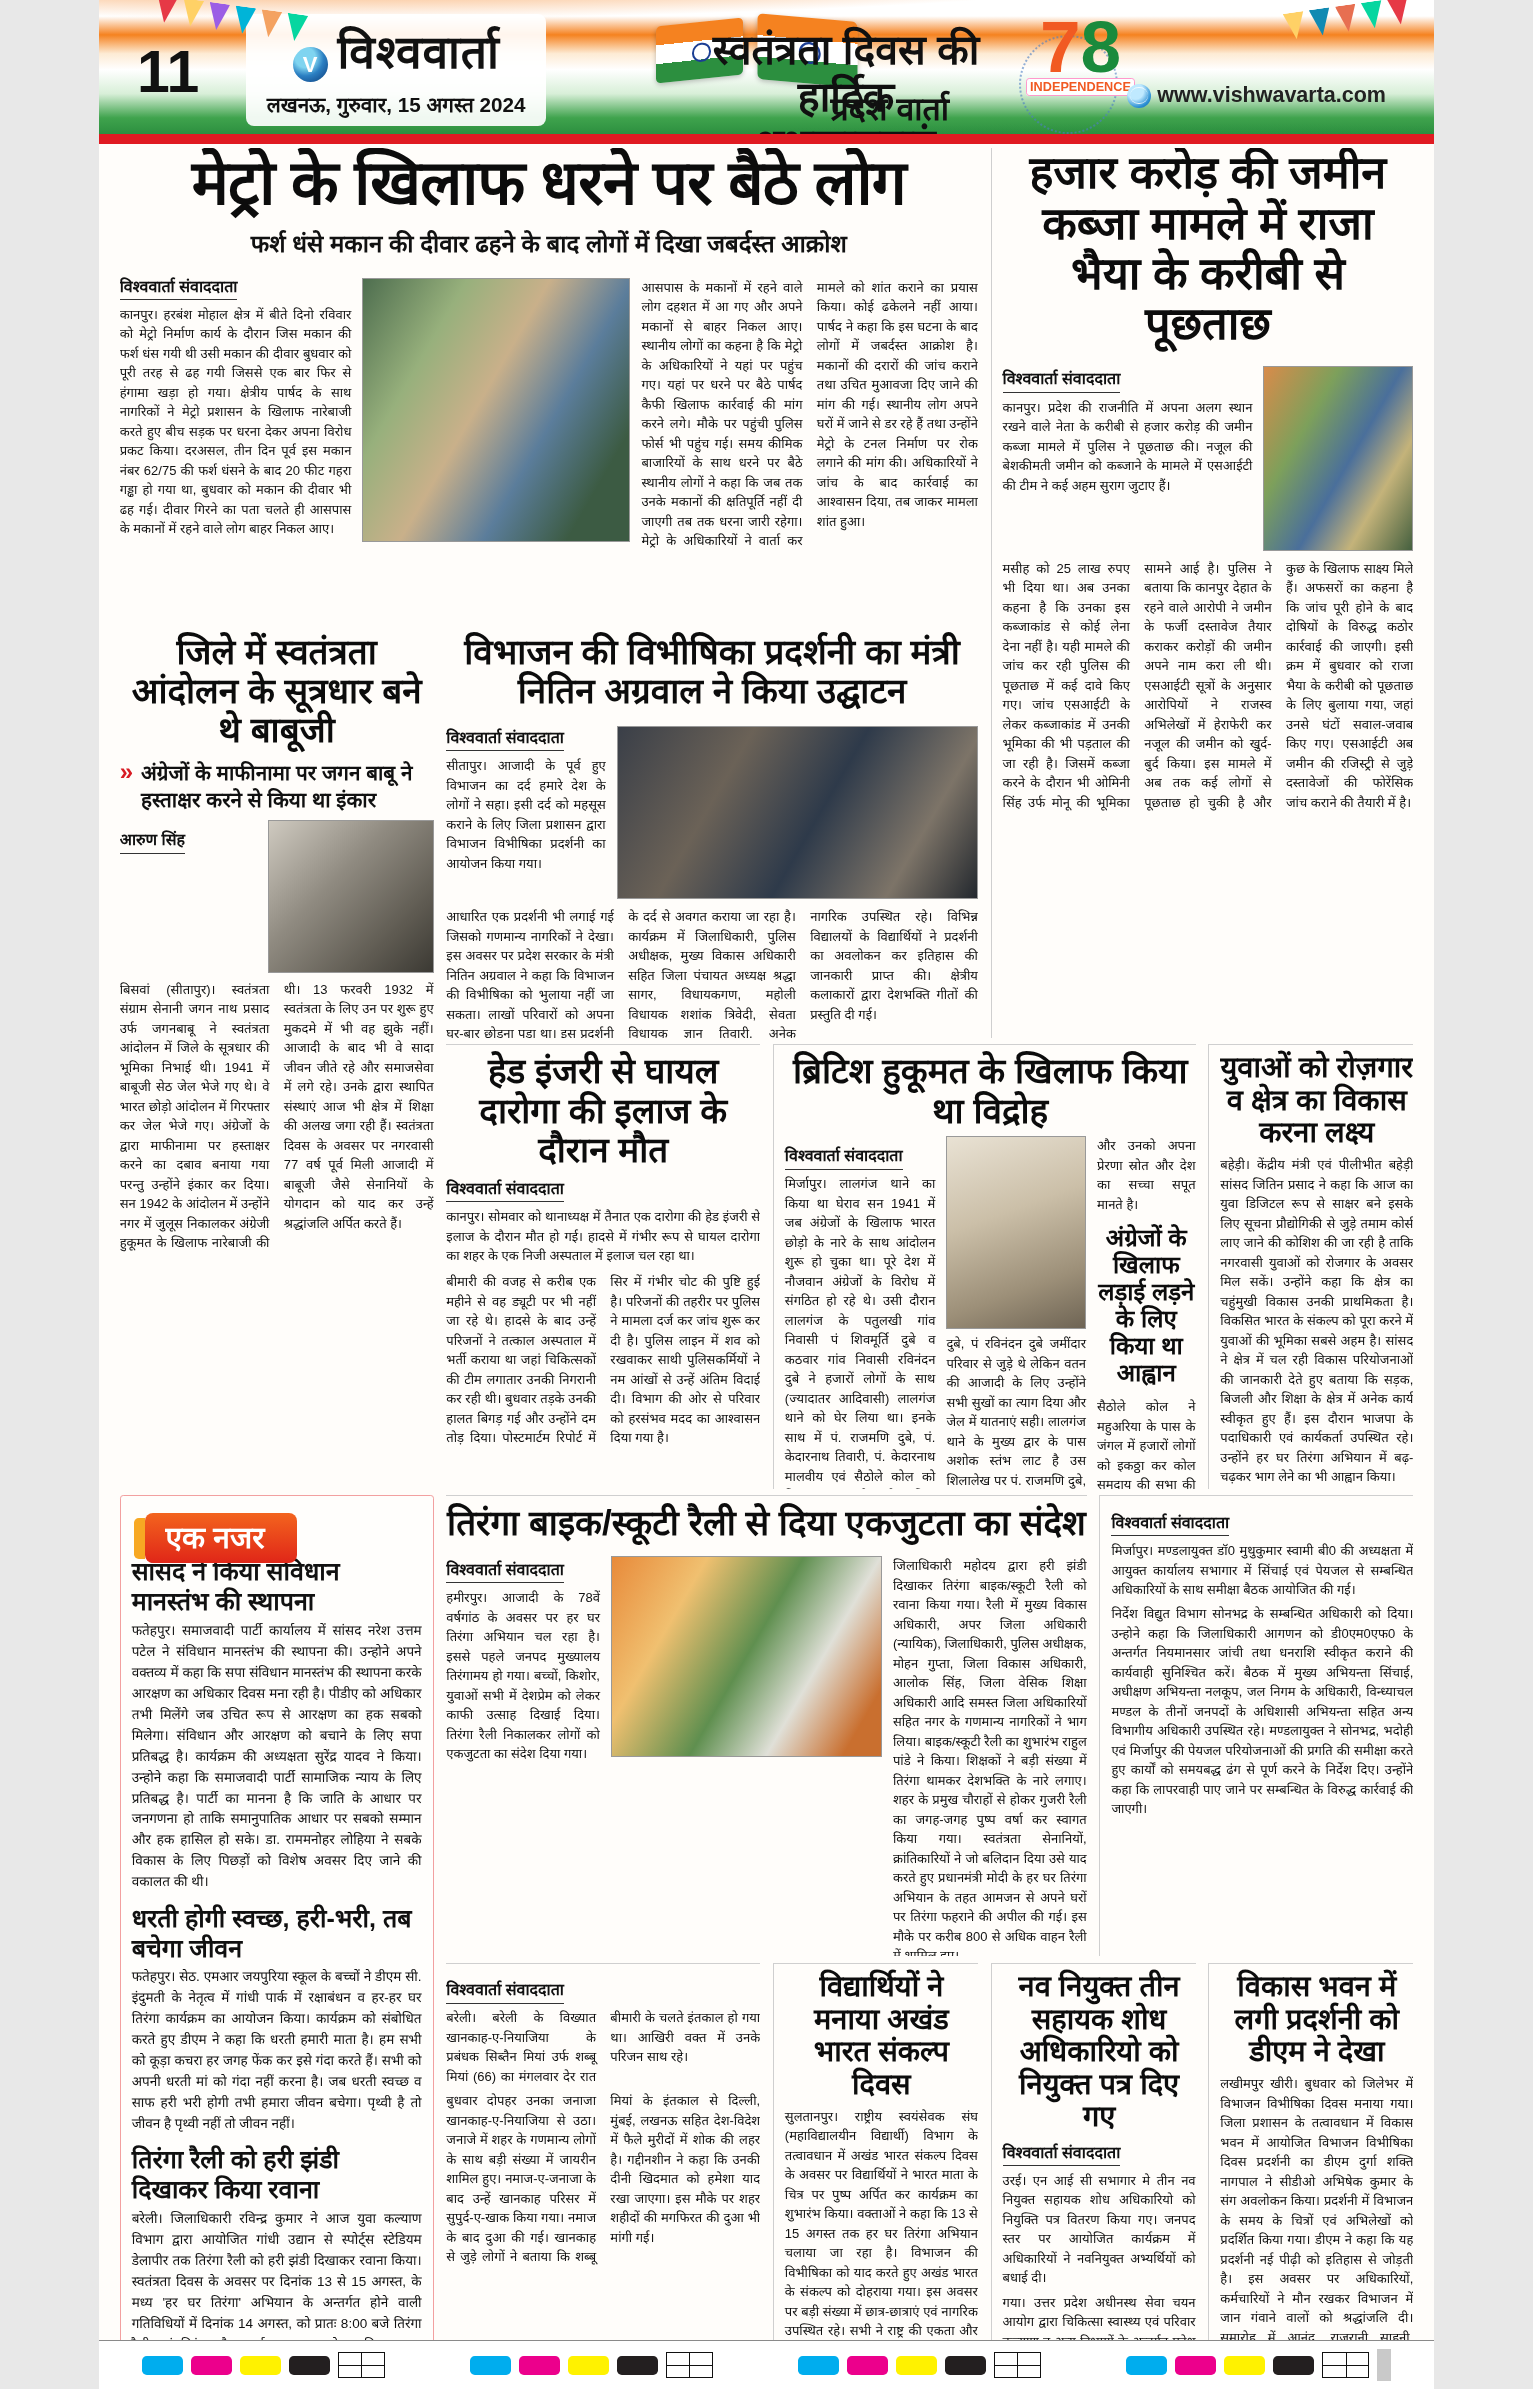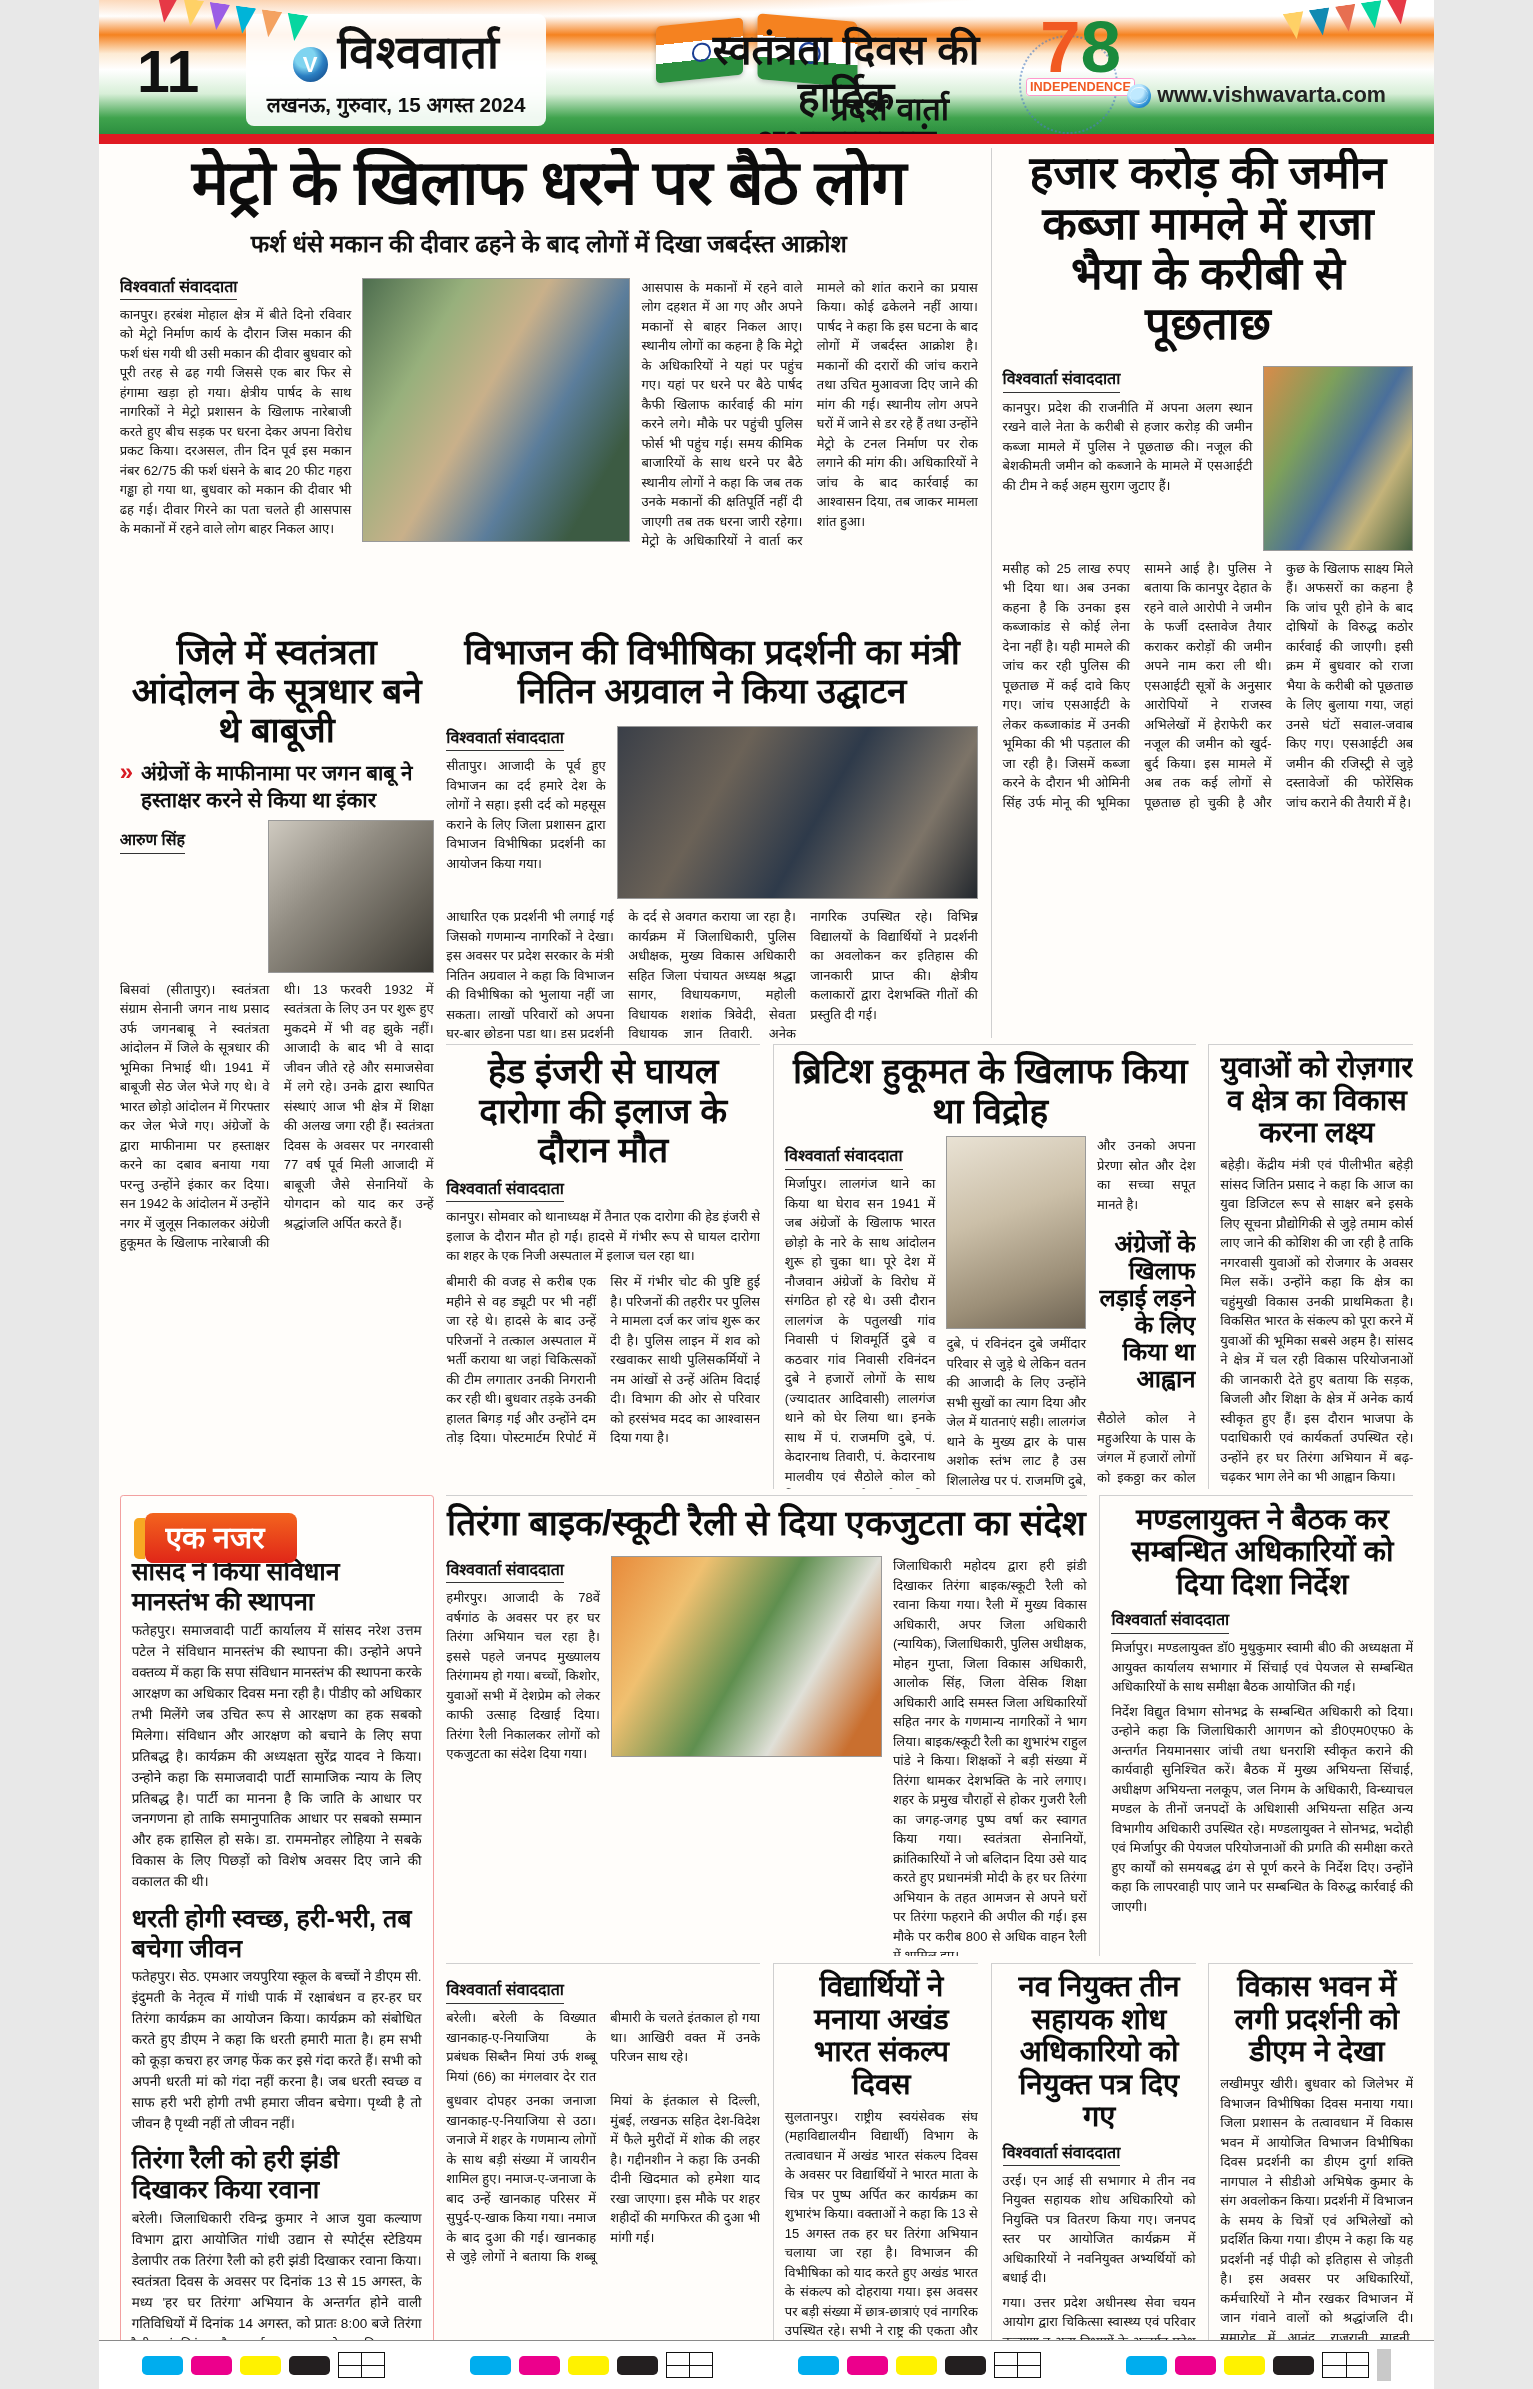--- a/index.html
+++ b/index.html
@@ -214,21 +214,21 @@
         <div class="grow">
           <div class="byline">विश्ववार्ता संवाददाता</div>
           <div class="body">मिर्जापुर। लालगंज थाने का किया था घेराव सन 1941 में जब अंग्रेजों के खिलाफ भारत छोड़ो के नारे के साथ आंदोलन शुरू हो चुका था। पूरे देश में नौजवान अंग्रेजों के विरोध में संगठित हो रहे थे। उसी दौरान लालगंज के पतुलखी गांव निवासी पं शिवमूर्ति दुबे व कठवार गांव निवासी रविनंदन दुबे ने हजारों लोगों के साथ (ज्यादातर आदिवासी) लालगंज थाने को घेर लिया था। इनके साथ में पं. राजमणि दुबे, पं. केदारनाथ तिवारी, पं. केदारनाथ मालवीय एवं सैठोले कोल को गिरफ्तार कर जेल भेज दिया गया।</div>
         </div>
         <div style="flex:0 0 34%;">
           <div class="photo portrait" style="height:191px;"></div>
           <div class="body" style="margin-top:4.8px;">दुबे, पं रविनंदन दुबे जमींदार परिवार से जुड़े थे लेकिन वतन की आजादी के लिए उन्होंने सभी सुखों का त्याग दिया और जेल में यातनाएं सही। लालगंज थाने के मुख्य द्वार के पास अशोक स्तंभ लाट है उस शिलालेख पर पं. राजमणि दुबे, पं. शिवमूर्ति दुबे, पं. रविनंदन दुबे, केदारनाथ तिवारी, पं. केदारनाथ मालवीय, सैठोले कोल के नाम अंकित हैं। यह सभी स्वतंत्रता सेनानी सच्चे गांधीवादी थे।</div>
         </div>
         <div style="flex:0 0 24%;">
           <div class="body">और उनको अपना प्रेरणा स्रोत और देश का सच्चा सपूत मानते है।</div>
-          <div class="hl hl-sm" style="text-align:right;margin:17px 0;">अंग्रेजों के खिलाफ लड़ाई लड़ने के लिए किया था आह्वान</div>
+          <div class="hl hl-sm" style="text-align:center;margin:11px 0;">अंग्रेजों के खिलाफ लड़ाई लड़ने के लिए किया था आह्वान</div>
           <div class="body">सैठोले कोल ने महुअरिया के पास के जंगल में हजारों लोगों को इकठ्ठा कर कोल समुदाय की सभा की थी और अंग्रेजों के खिलाफ लड़ाई लड़ने का आह्वान किया। उन्होंने आदिवासी नवयुवकों को हुकूमत के खिलाफ लड़ने के लिए प्रेरित किया।</div>
         </div>
       </div>
 
     </div>
 
     <div class="story" style="grid-column:11/13;grid-row:3;border-top:0.8px solid #cfcfcf;border-left:0.8px solid #cfcfcf;padding:6.4px 0 0 11px;">
       <div class="hl hl-md">युवाओं को रोज़गार व क्षेत्र का विकास करना लक्ष्य</div>
       <div class="body" style="margin-top:6.4px;">बहेड़ी। केंद्रीय मंत्री एवं पीलीभीत बहेड़ी सांसद जितिन प्रसाद ने कहा कि आज का युवा डिजिटल रूप से साक्षर बने इसके लिए सूचना प्रौद्योगिकी से जुड़े तमाम कोर्स लाए जाने की कोशिश की जा रही है ताकि नगरवासी युवाओं को रोजगार के अवसर मिल सकें। उन्होंने कहा कि क्षेत्र का चहुंमुखी विकास उनकी प्राथमिकता है। विकसित भारत के संकल्प को पूरा करने में युवाओं की भूमिका सबसे अहम है। सांसद ने क्षेत्र में चल रही विकास परियोजनाओं की जानकारी देते हुए बताया कि सड़क, बिजली और शिक्षा के क्षेत्र में अनेक कार्य स्वीकृत हुए हैं। इस दौरान भाजपा के पदाधिकारी एवं कार्यकर्ता उपस्थित रहे। उन्होंने हर घर तिरंगा अभियान में बढ़-चढ़कर भाग लेने का भी आह्वान किया।</div>
     </div>
@@ -260,21 +260,20 @@
           <div class="body">हमीरपुर। आजादी के 78वें वर्षगांठ के अवसर पर हर घर तिरंगा अभियान चल रहा है। इससे पहले जनपद मुख्यालय तिरंगामय हो गया। बच्चों, किशोर, युवाओं सभी में देशप्रेम को लेकर काफी उत्साह दिखाई दिया। तिरंगा रैली निकालकर लोगों को एकजुटता का संदेश दिया गया।</div>
         </div>
         <div class="photo saffron" style="flex:0 0 42%;height:199px;margin-top:6.4px;"></div>
         <div class="grow">
           <div class="body" style="margin-top:6.4px;">जिलाधिकारी महोदय द्वारा हरी झंडी दिखाकर तिरंगा बाइक/स्कूटी रैली को रवाना किया गया। रैली में मुख्य विकास अधिकारी, अपर जिला अधिकारी (न्यायिक), जिलाधिकारी, पुलिस अधीक्षक, मोहन गुप्ता, जिला विकास अधिकारी, आलोक सिंह, जिला वेसिक शिक्षा अधिकारी आदि समस्त जिला अधिकारियों सहित नगर के गणमान्य नागरिकों ने भाग लिया। बाइक/स्कूटी रैली का शुभारंभ राहुल पांडे ने किया। शिक्षकों ने बड़ी संख्या में तिरंगा थामकर देशभक्ति के नारे लगाए। शहर के प्रमुख चौराहों से होकर गुजरी रैली का जगह-जगह पुष्प वर्षा कर स्वागत किया गया। स्वतंत्रता सेनानियों, क्रांतिकारियों ने जो बलिदान दिया उसे याद करते हुए प्रधानमंत्री मोदी के हर घर तिरंगा अभियान के तहत आमजन से अपने घरों पर तिरंगा फहराने की अपील की गई। इस मौके पर करीब 800 से अधिक वाहन रैली में शामिल हुए।</div>
         </div>
       </div>
     </div>
 
     <div class="story" style="grid-column:10/13;grid-row:4;border-top:0.8px solid #cfcfcf;border-left:0.8px solid #cfcfcf;padding:6.4px 0 0 11px;">
-      <div class="hl hl-md">मण्डलायुक्त ने बैठक कर सम्बन्धित अधिकारियों को दिया दिशा निर्देश</div>
       <div class="byline">विश्ववार्ता संवाददाता</div>
       <div class="body">मिर्जापुर। मण्डलायुक्त डॉ0 मुथुकुमार स्वामी बी0 की अध्यक्षता में आयुक्त कार्यालय सभागार में सिंचाई एवं पेयजल से सम्बन्धित अधिकारियों के साथ समीक्षा बैठक आयोजित की गई।</div>
       <div class="body" style="margin-top:4.8px;">निर्देश विद्युत विभाग सोनभद्र के सम्बन्धित अधिकारी को दिया। उन्होने कहा कि जिलाधिकारी आगणन को डी0एम0एफ0 के अन्तर्गत नियमानसार जांची तथा धनराशि स्वीकृत कराने की कार्यवाही सुनिश्चित करें। बैठक में मुख्य अभियन्ता सिंचाई, अधीक्षण अभियन्ता नलकूप, जल निगम के अधिकारी, विन्ध्याचल मण्डल के तीनों जनपदों के अधिशासी अभियन्ता सहित अन्य विभागीय अधिकारी उपस्थित रहे। मण्डलायुक्त ने सोनभद्र, भदोही एवं मिर्जापुर की पेयजल परियोजनाओं की प्रगति की समीक्षा करते हुए कार्यों को समयबद्ध ढंग से पूर्ण करने के निर्देश दिए। उन्होंने कहा कि लापरवाही पाए जाने पर सम्बन्धित के विरुद्ध कार्रवाई की जाएगी।</div>
     </div>
 
     <div class="story" style="grid-column:4/7;grid-row:5;border-top:0.8px solid #cfcfcf;padding-top:6.4px;">
       <div class="byline">विश्ववार्ता संवाददाता</div>
       <div class="body cols2">बरेली। बरेली के विख्यात खानकाह-ए-नियाजिया के प्रबंधक सिब्तैन मियां उर्फ शब्बू मियां (66) का मंगलवार देर रात बीमारी के चलते इंतकाल हो गया था। आखिरी वक्त में उनके परिजन साथ रहे।</div>
       <div class="body cols2" style="margin-top:4.8px;">बुधवार दोपहर उनका जनाजा खानकाह-ए-नियाजिया से उठा। जनाजे में शहर के गणमान्य लोगों के साथ बड़ी संख्या में जायरीन शामिल हुए। नमाज-ए-जनाजा के बाद उन्हें खानकाह परिसर में सुपुर्द-ए-खाक किया गया। नमाज के बाद दुआ की गई। खानकाह से जुड़े लोगों ने बताया कि शब्बू मियां के इंतकाल से दिल्ली, मुंबई, लखनऊ सहित देश-विदेश में फैले मुरीदों में शोक की लहर है। गद्दीनशीन ने कहा कि उनकी दीनी खिदमात को हमेशा याद रखा जाएगा। इस मौके पर शहर शहीदों की मगफिरत की दुआ भी मांगी गई।</div>
     </div>

